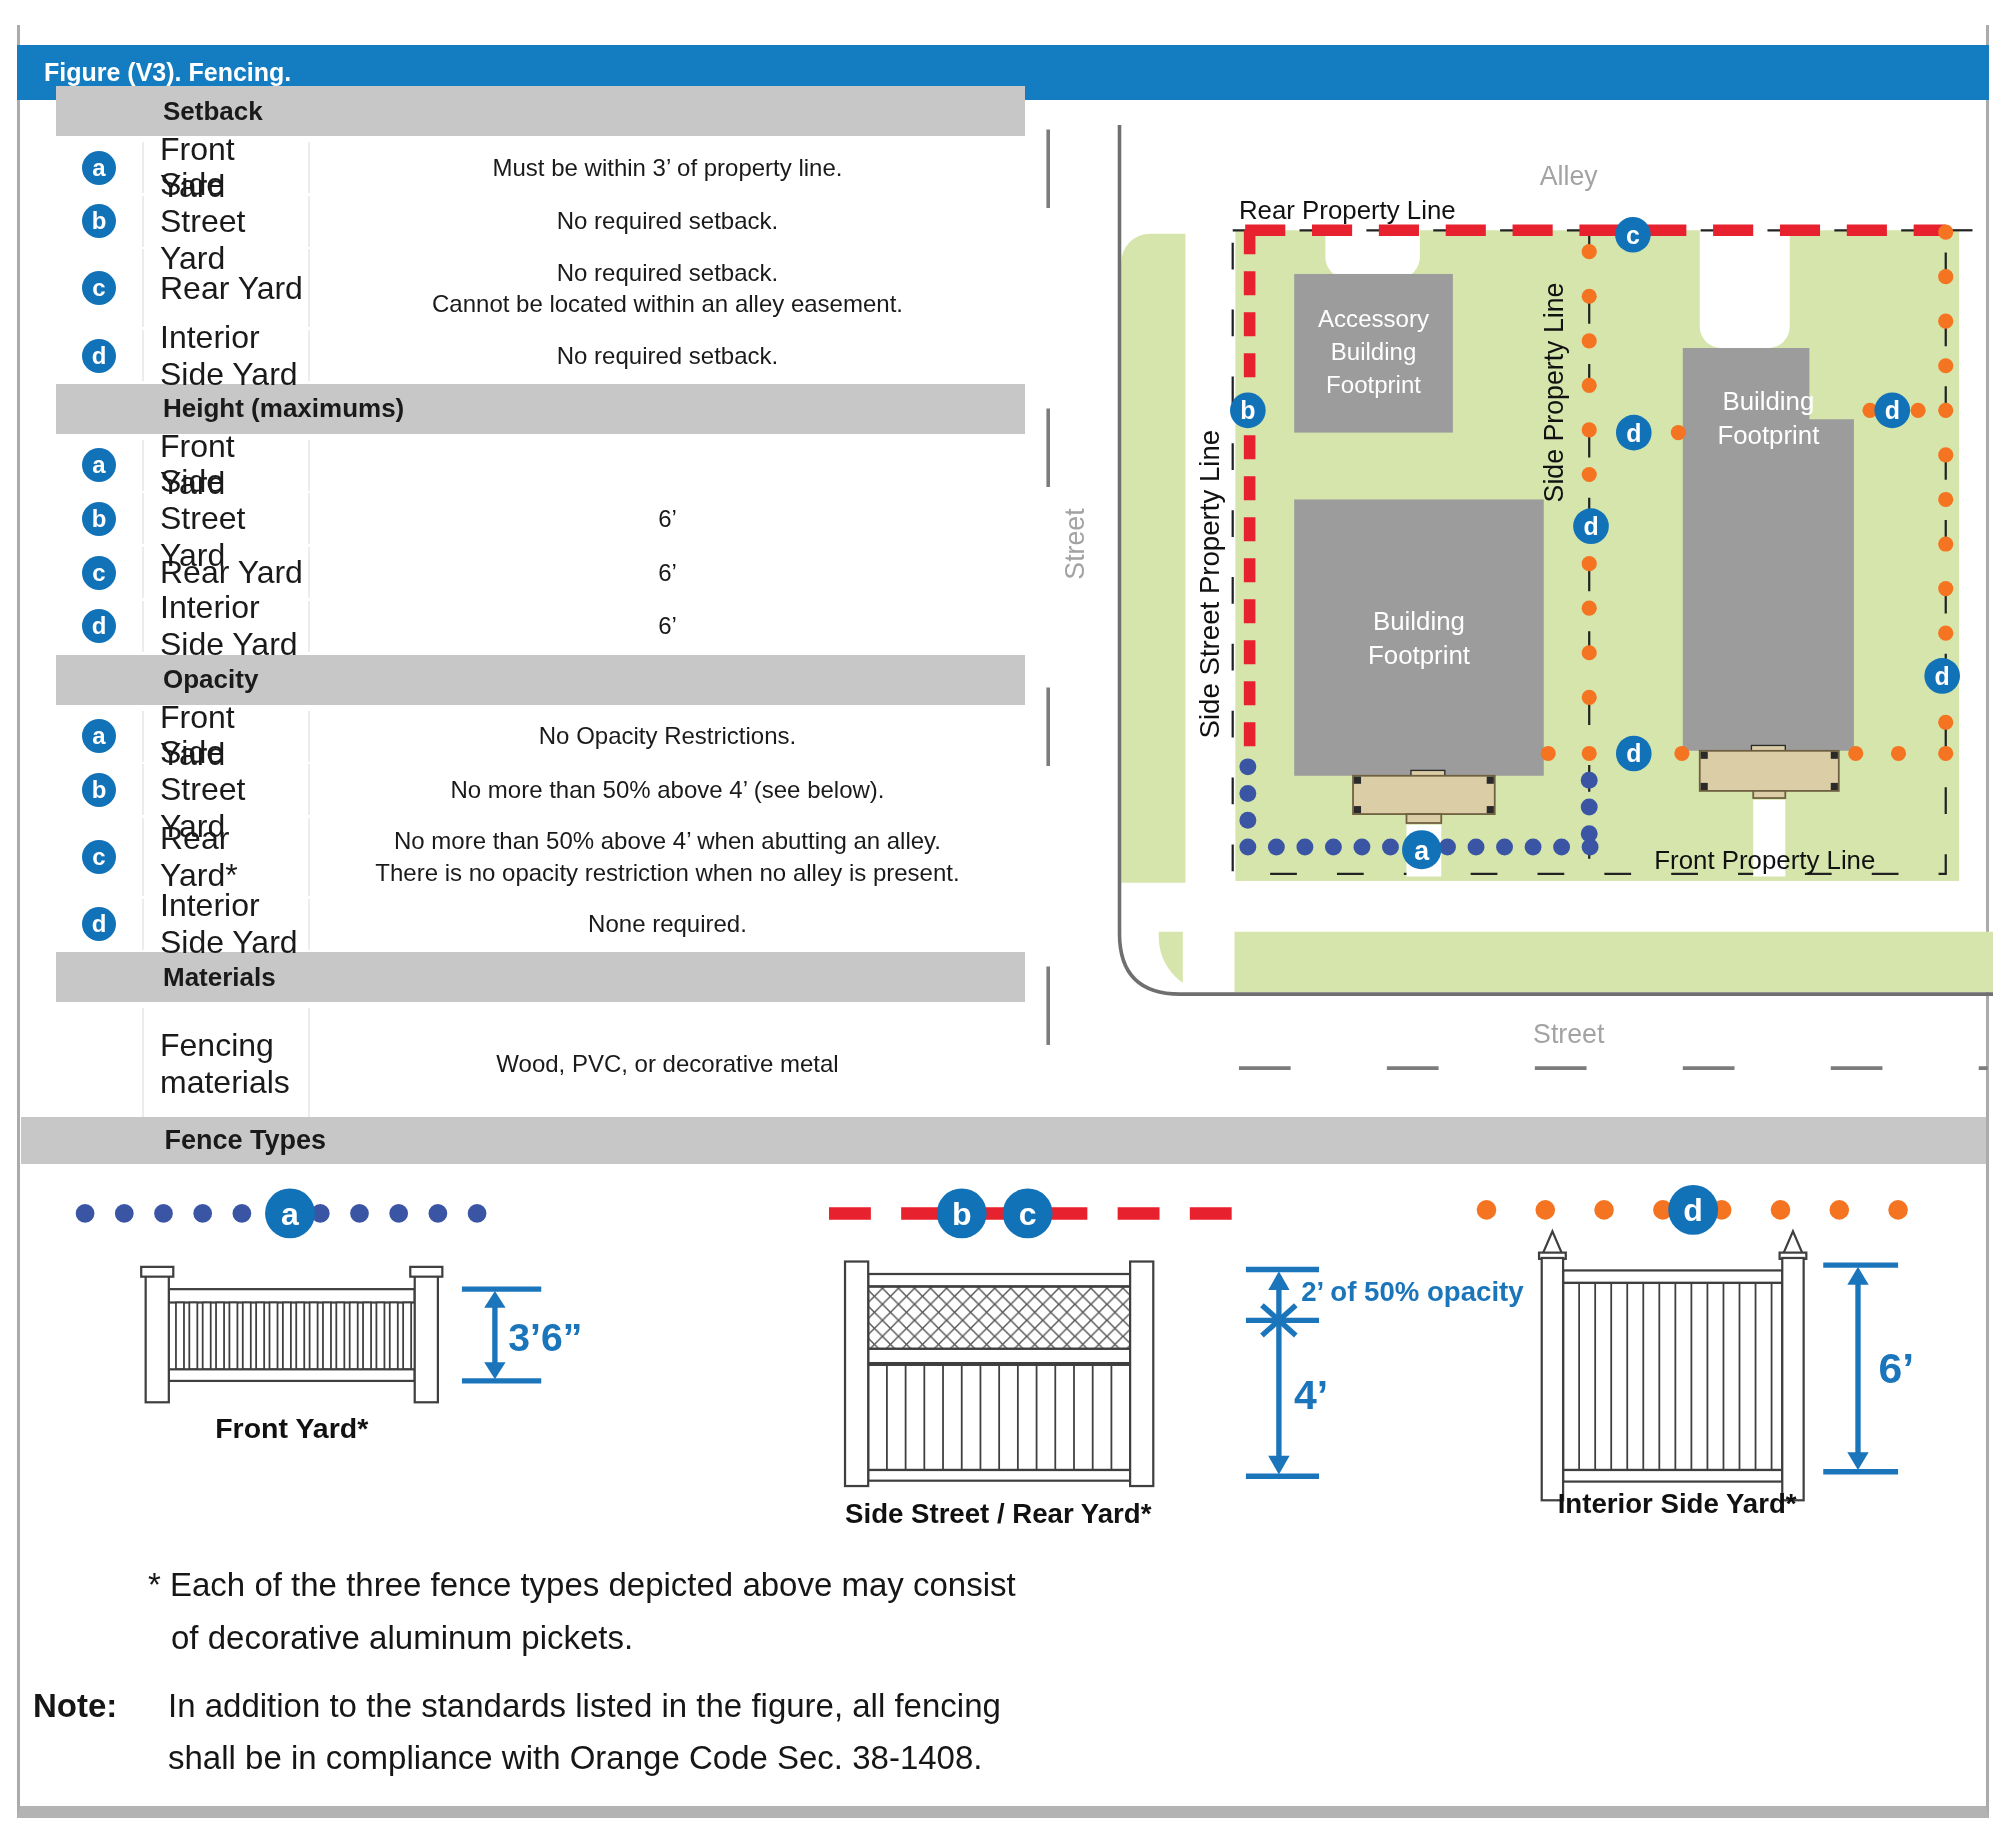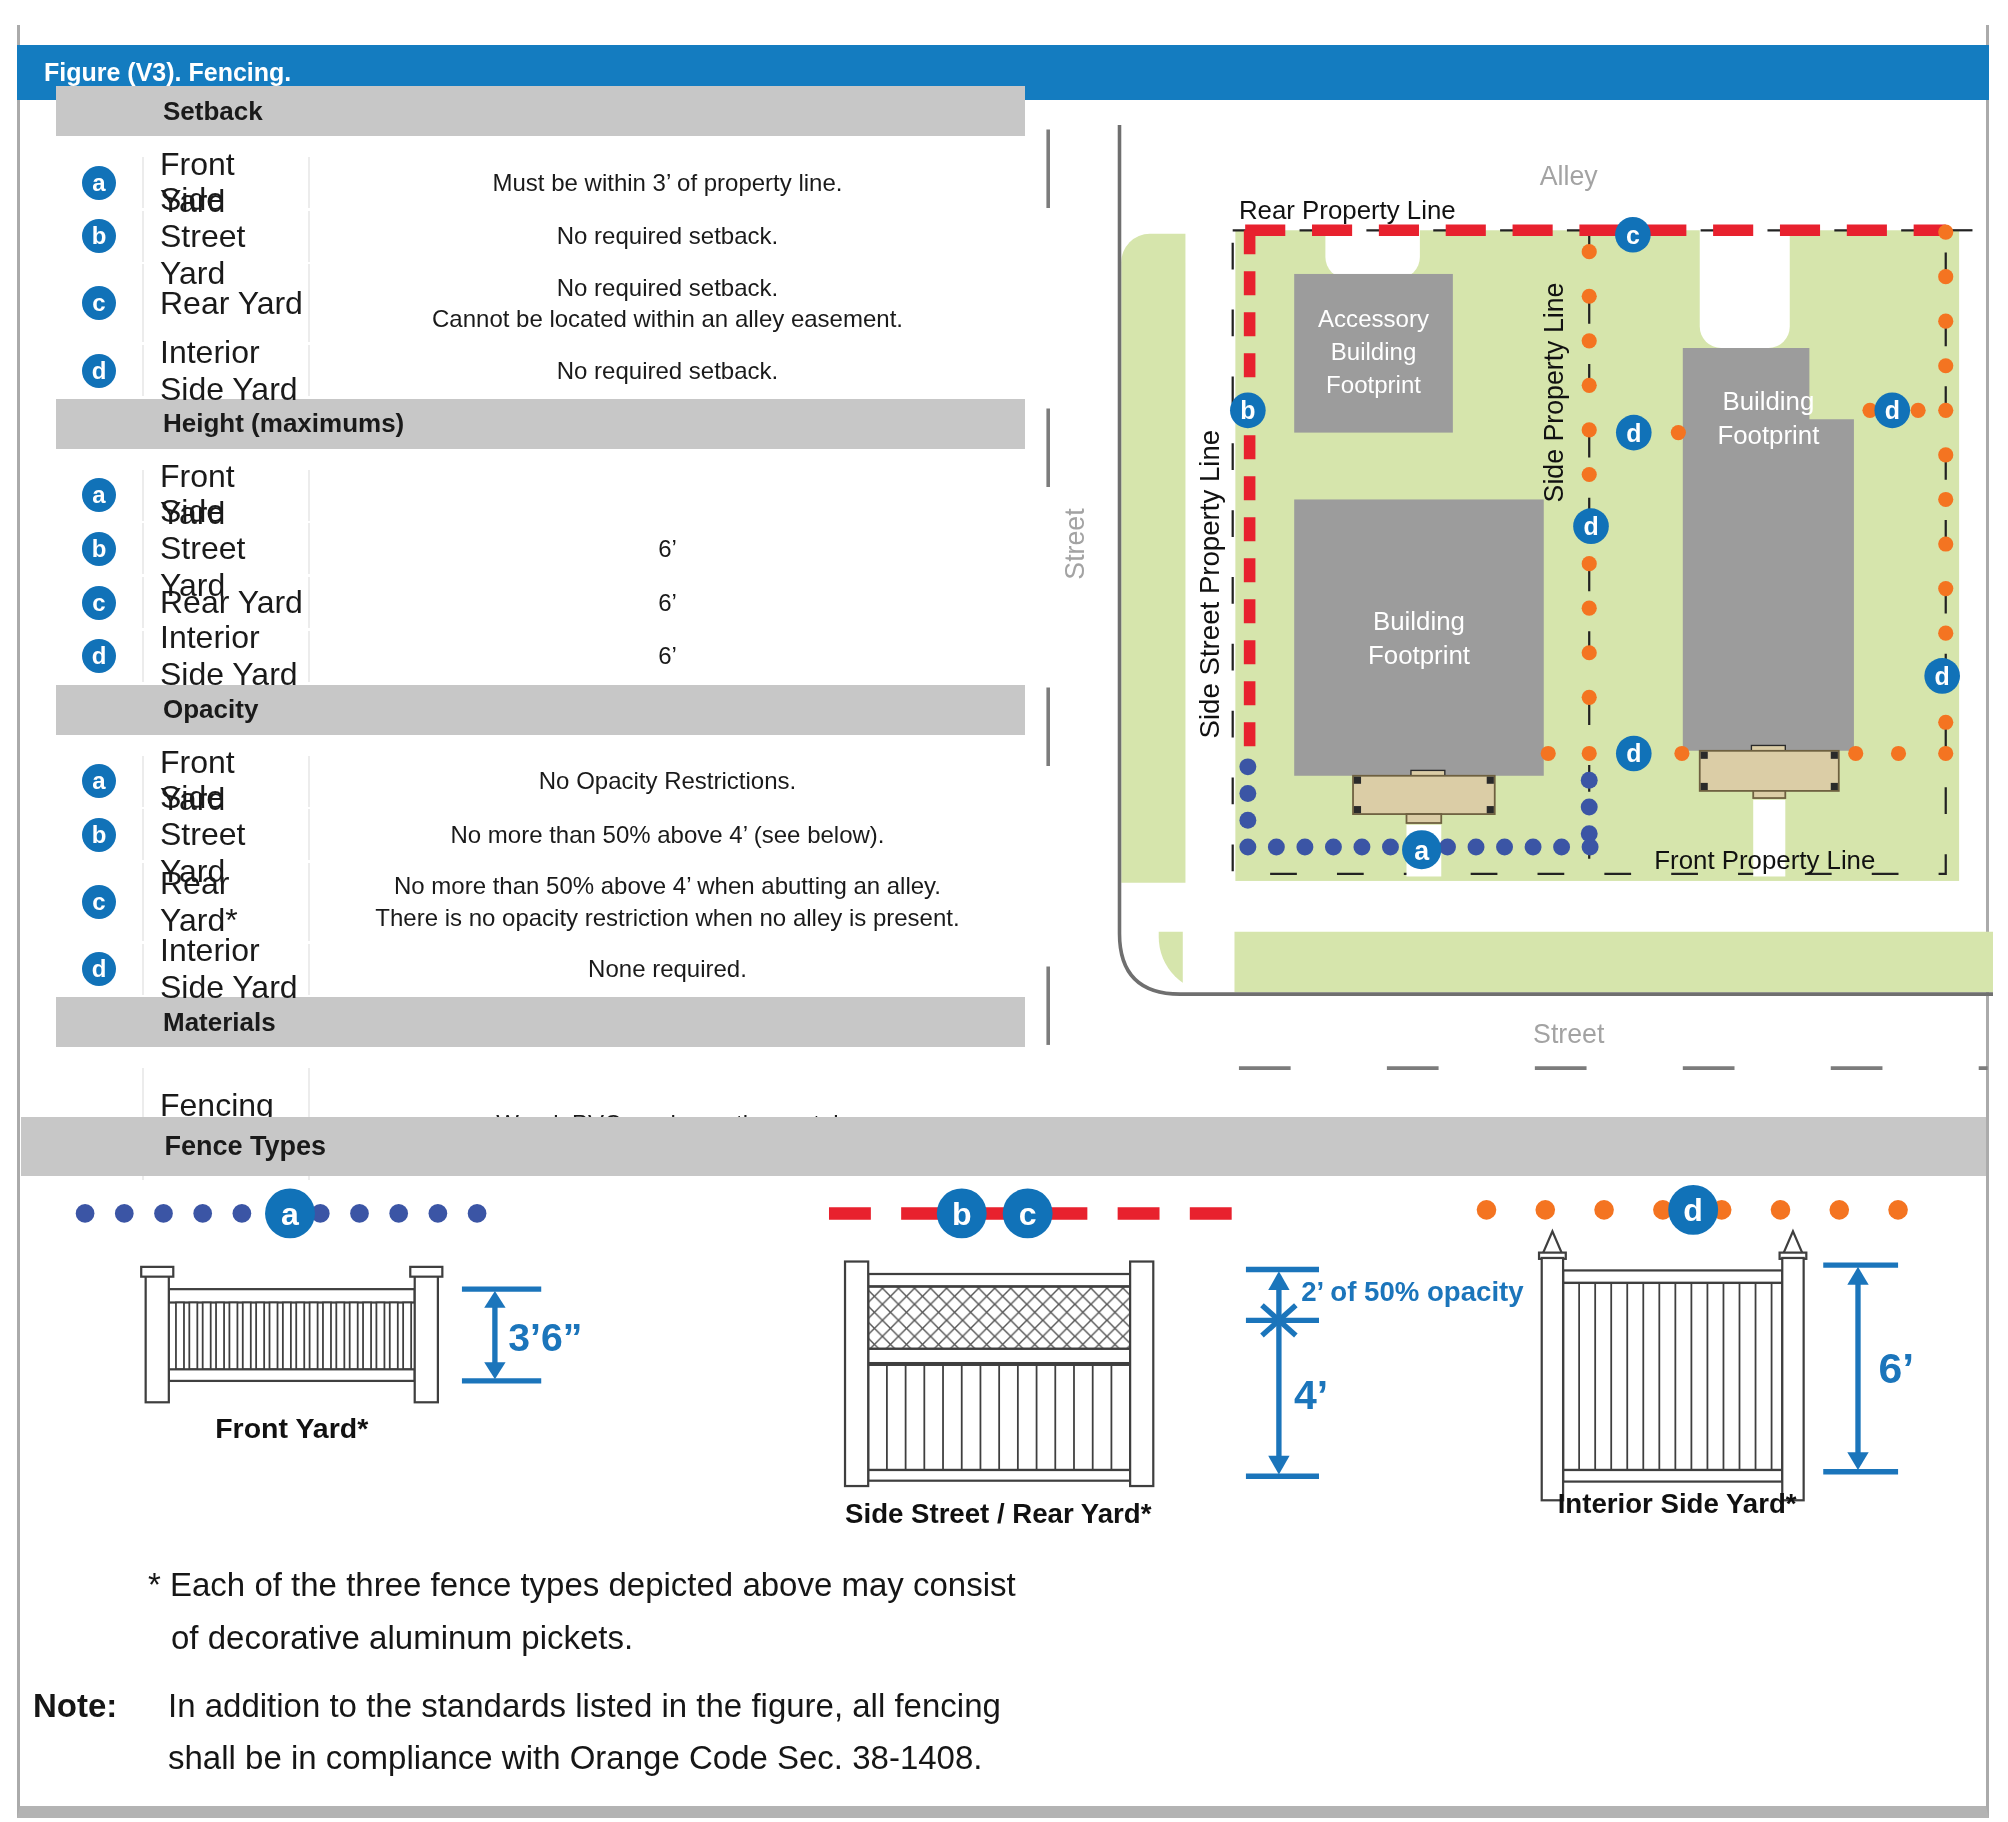--- a/index.html
+++ b/index.html
@@ -4,35 +4,35 @@
 <style>
   html,body{margin:0;padding:0;background:#fff;}
   .page{position:relative;width:2009px;height:1822px;background:#fff;overflow:hidden;
         font-family:"Liberation Sans",sans-serif;color:#1a1a1a;}
   .frame{position:absolute;left:17px;top:25px;width:1972px;height:1793px;box-sizing:border-box;
          border-left:3.6px solid #ababab;border-right:3.6px solid #ababab;border-bottom:12.5px solid #b3b3b3;}
   .titlebar{position:absolute;left:17px;top:25px;width:1972px;height:55px;background:#147cc0;
             color:#fff;font-size:25px;font-weight:bold;line-height:55px;padding-left:27px;box-sizing:border-box;margin-top:20px;}
   
   .rules{position:absolute;left:56px;top:86px;width:969px;}
-  .sec{height:50px;background:#c7c7c7;display:flex;align-items:center;margin-bottom:21px;
+  .sec{height:50px;background:#c7c7c7;display:flex;align-items:center;margin-bottom:6px;
        font-size:26px;font-weight:bold;padding-left:107px;box-sizing:border-box;}
   .row{display:flex;height:51px;margin-bottom:2.7px;background:#fff;}
   .row.tall{height:78px;}
   .row.mat{height:112px;}
   .cb{width:86px;display:flex;align-items:center;justify-content:center;border-right:2.7px solid #ececec;}
   .cl{width:166px;display:flex;align-items:center;padding-left:16px;font-size:32px;
       border-right:2.7px solid #ececec;box-sizing:border-box;}
   .cv{flex:1;display:flex;flex-direction:column;align-items:center;justify-content:center;
       font-size:24px;text-align:center;line-height:1.32;}
   .bdg{width:34px;height:34px;border-radius:50%;background:#1172b8;color:#fff;font-weight:bold;
        font-size:24px;display:flex;align-items:center;justify-content:center;}
   .bdg:empty{display:none;}
   
-  .band{position:absolute;left:20.5px;top:1117px;width:1965px;height:59px;background:#c7c7c7;
+  .band{position:absolute;left:20.5px;top:1117px;width:1965px;height:47px;background:#c7c7c7;
         display:flex;align-items:center;font-size:27px;font-weight:bold;padding-left:144px;box-sizing:border-box;}
   
   .note{position:absolute;font-size:33px;color:#161616;white-space:nowrap;}
   .bold{font-weight:bold;}
   svg text{font-family:"Liberation Sans",sans-serif;}
 </style>
 </head>
 <body>
 
 <div class="page">

